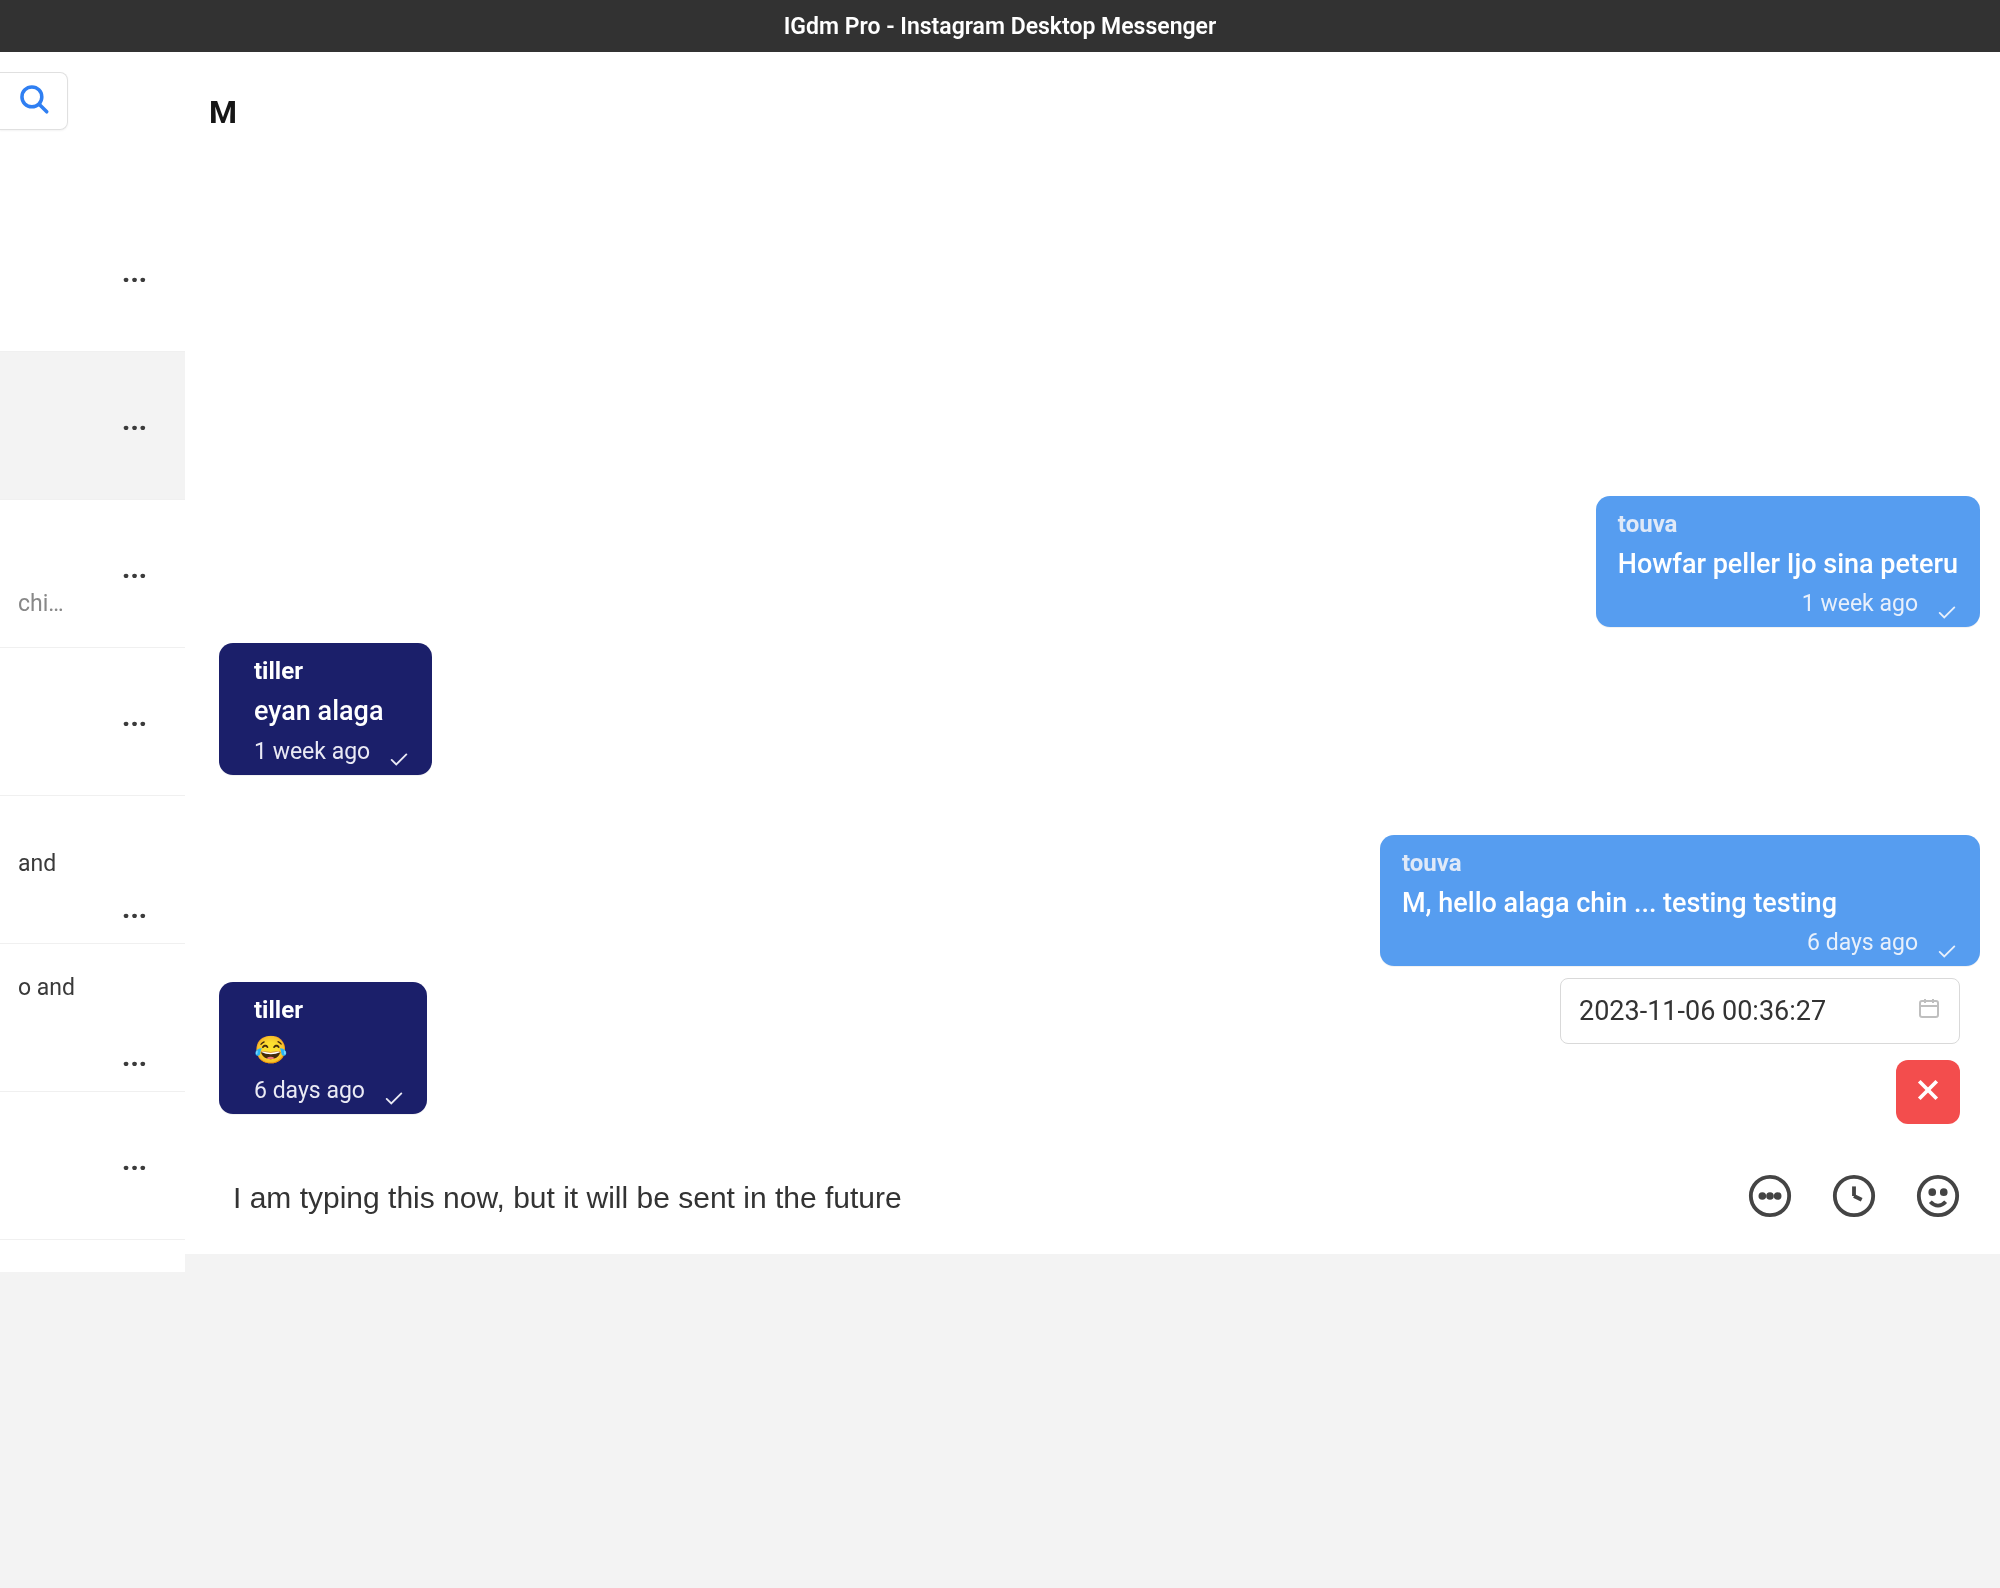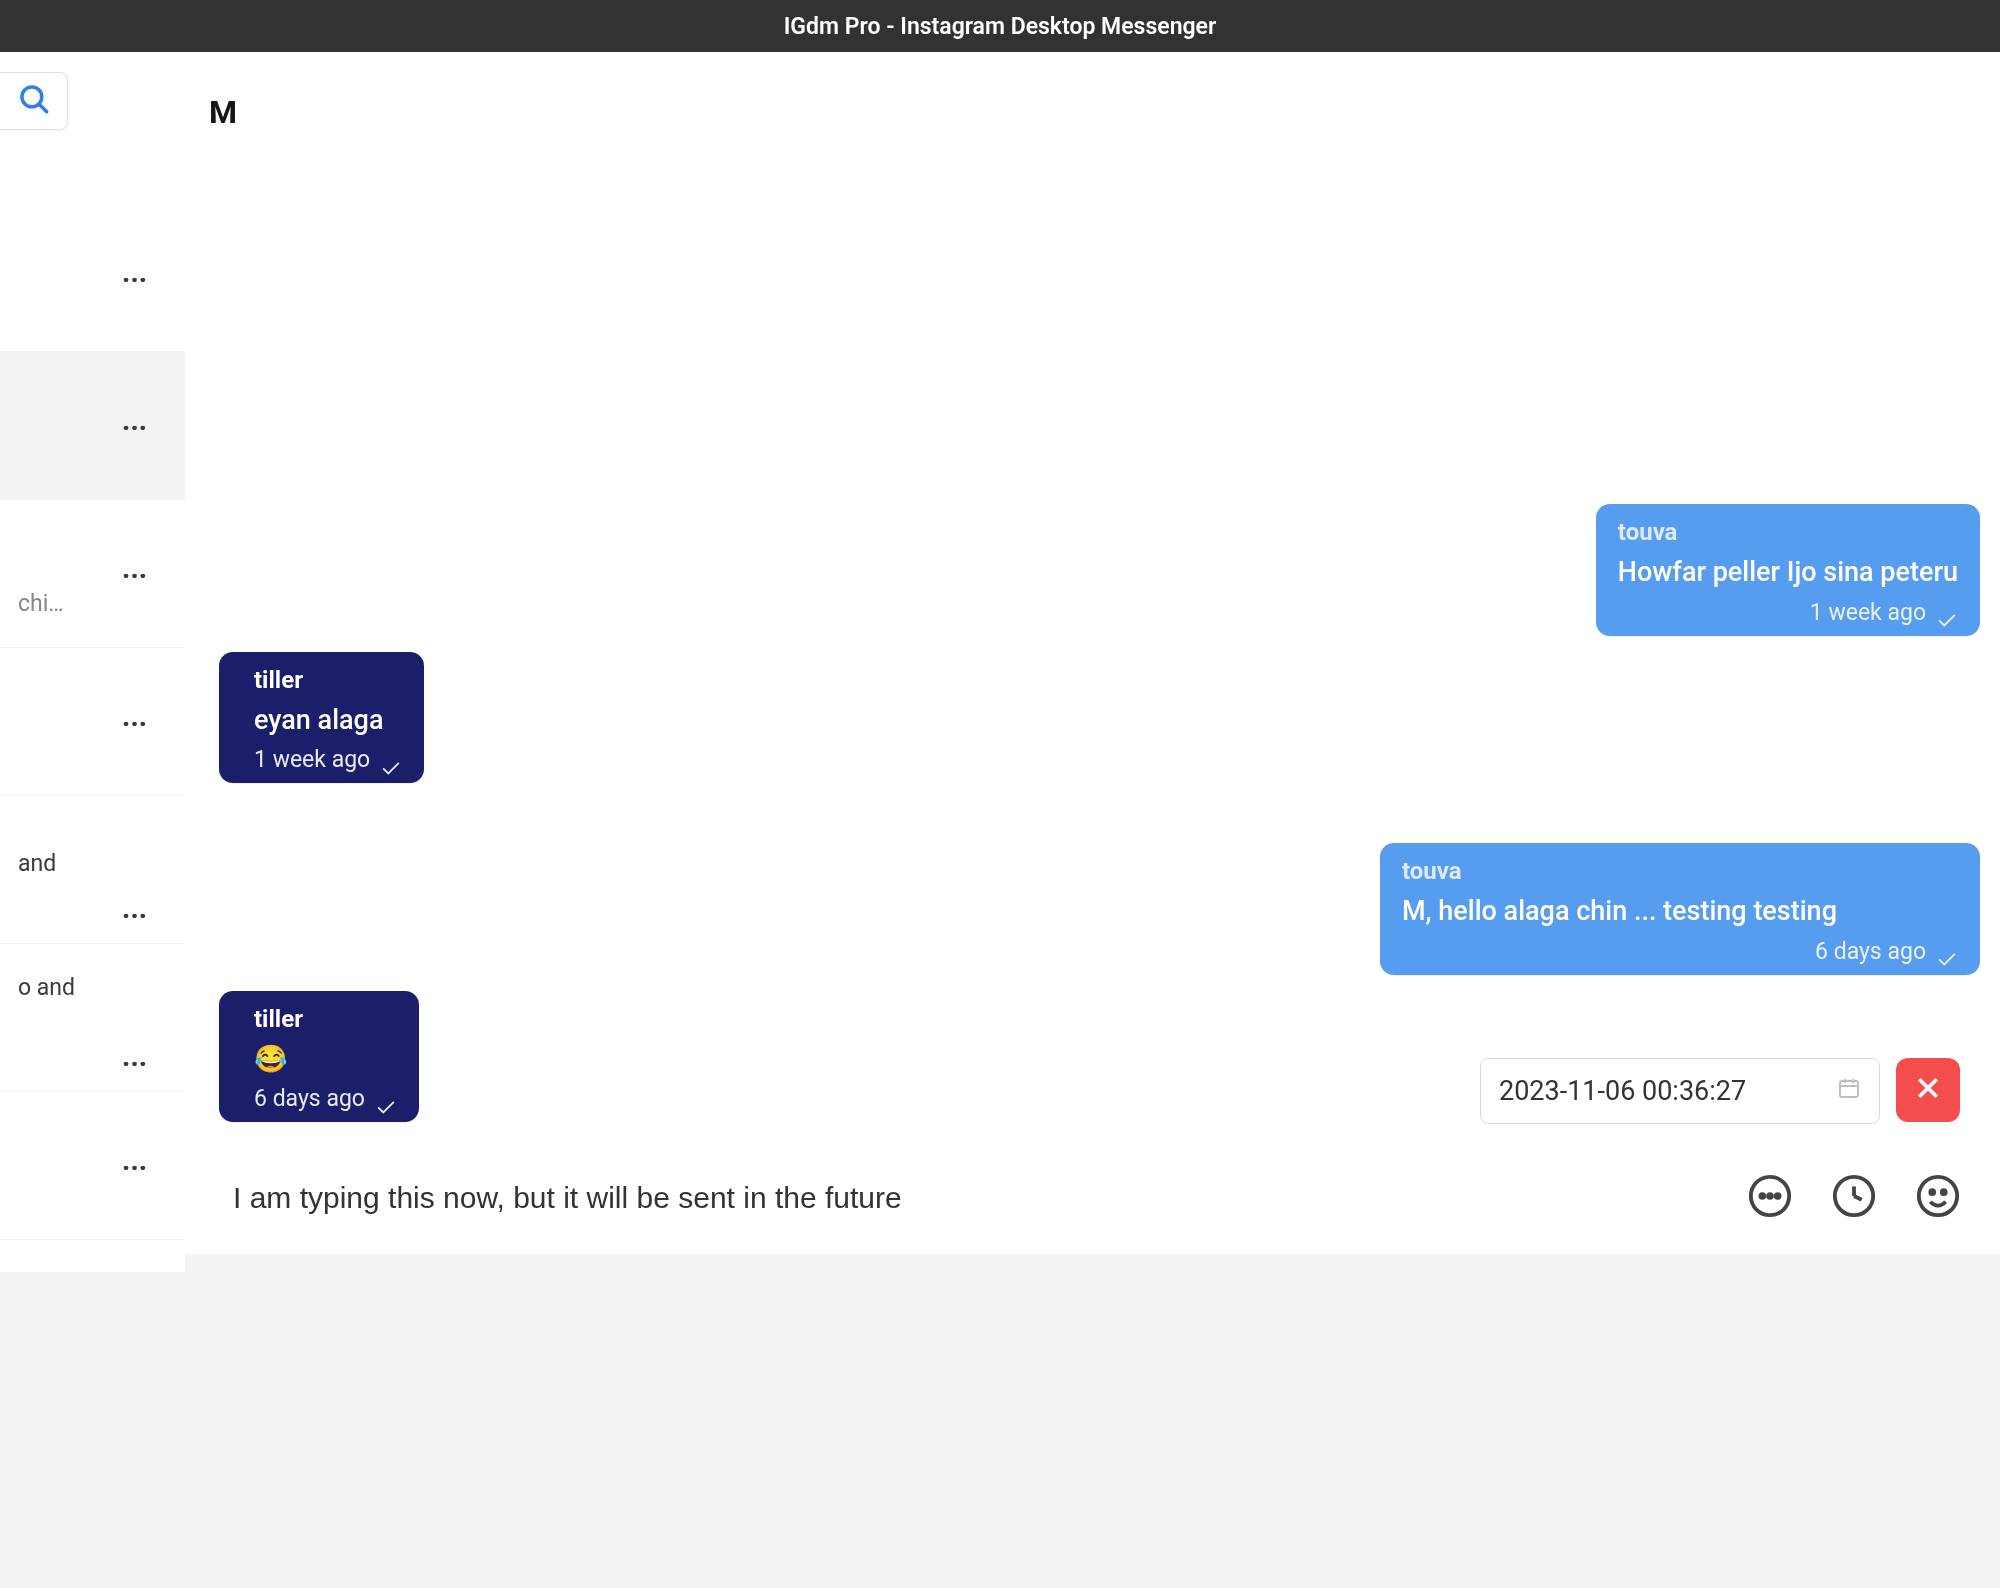--- a/index.html
+++ b/index.html
@@ -41,26 +41,26 @@
   .bubble {
     max-width: 600px; border-radius: 14px; padding: 14px 22px 10px 22px; color: #fff; display: flex; flex-direction: column;
     gap: 6px; box-shadow: 0 1px 0 rgba(0,0,0,0.05);
   }
   .bubble.blue { background: #569df0; }
   .bubble.navy { background: #1b1f6a; padding-left: 35px; }
   .bubble .sender { font-size: 24px; font-weight: 700; }
   .bubble.blue .sender { color: #dfe9f8; }
   .bubble.navy .sender { color: #ffffff; }
   .bubble .body { font-size: 27px; font-weight: 500; color: #fff; line-height: 1.5; white-space: pre-wrap; }
-  .bubble .meta { display: flex; align-items: center; justify-content: flex-end; gap: 10px; font-size: 23px; }
+  .bubble .meta { display: flex; align-items: center; justify-content: flex-end; gap: 18px; font-size: 23px; }
   .bubble.blue .meta { color: #e8f0fb; }
   .bubble.navy .meta { color: #eaeaf4; }
   .check { width: 22px; height: 22px; position: relative; top: 8px; }
   
-  .sched-row { display: flex; justify-content: flex-end; gap: 16px; padding: 0 20px 4px 0; align-items: flex-start; margin-top: -4px;}
+  .sched-row { display: flex; justify-content: flex-end; gap: 16px; padding: 0 20px 4px 0; align-items: flex-end; margin-top: -4px; flex-direction: column;}
   .datetime {
     min-width: 400px; height: 66px; border: 1px solid #d9d9d9; border-radius: 8px; background: #fff;
     display: flex; align-items: center; justify-content: space-between; padding: 0 18px; font-size: 27px; color: #333;
   }
   .datetime svg { width: 24px; height: 24px; stroke: #bfbfbf; }
   .cancel-btn {
     width: 64px; height: 64px; border-radius: 12px; background: #f34d4d; display: flex; align-items: center; justify-content: center;
   }
   .cancel-btn svg { width: 30px; height: 30px; stroke: #fff; stroke-width: 3; }
   

